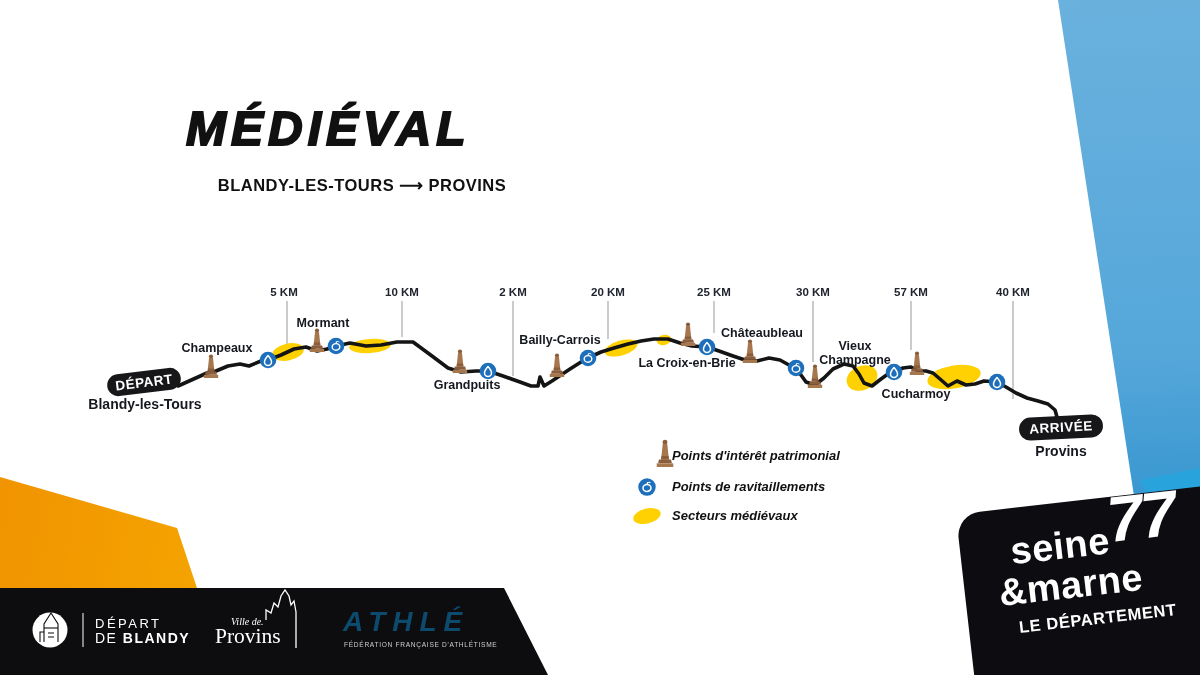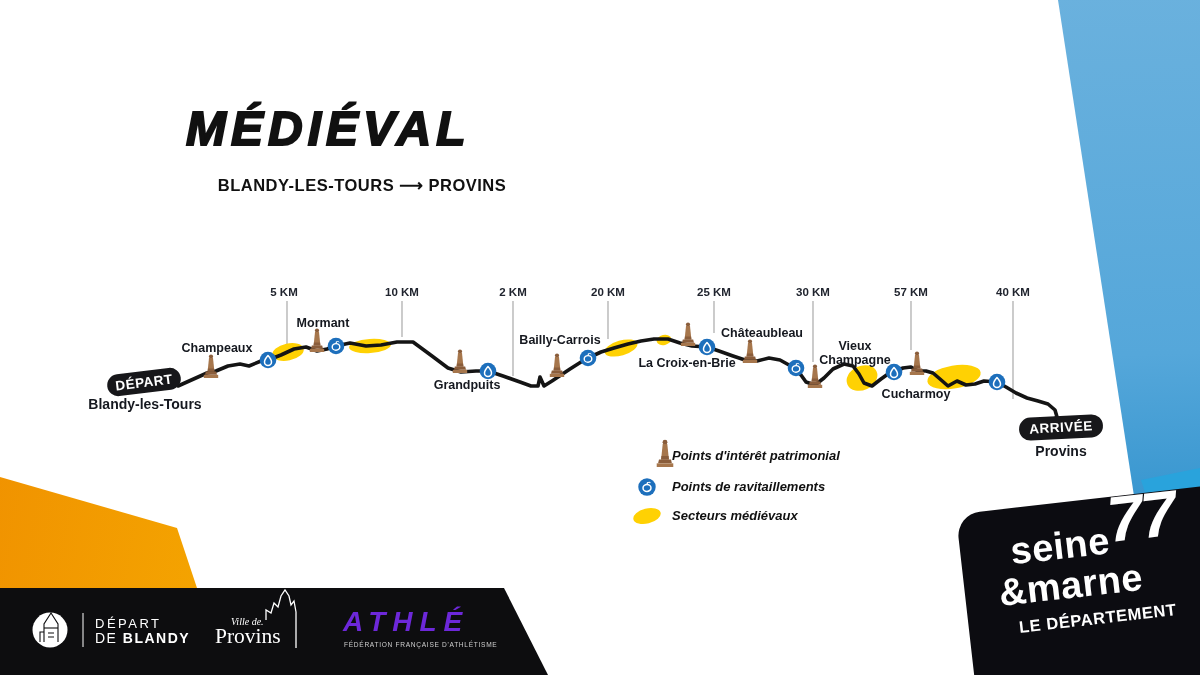--- a/index.html
+++ b/index.html
@@ -47,21 +47,21 @@
     white-space:nowrap;}
 
   
   .blandy-l1{left:95px;top:616px;color:#fff;font-size:13px;letter-spacing:2.5px;}
   .blandy-l2{left:95px;top:630px;color:#fff;font-size:14px;letter-spacing:1.5px;}
   .blandy-l2 .bold{font-weight:bold;}
   .provins-small{left:231px;top:616px;color:#fff;font-family:"Liberation Serif",serif;
     font-style:italic;font-size:10px;}
   .provins-name{left:215px;top:624px;color:#fff;font-family:"Liberation Serif",serif;
     font-size:21.5px;}
-  .athle-main{left:343px;top:606px;color:#6d28d9;font-weight:bold;font-style:italic;
+  .athle-main{left:343px;top:606px;color:#0c4a6e;font-weight:bold;font-style:italic;
     font-size:28px;letter-spacing:7px;}
   .athle-sub{left:344px;top:641px;color:#cfcfcf;font-size:6.6px;letter-spacing:.7px;}
 
   
   .seine-card{left:958px;top:512px;width:300px;height:230px;background:#0c0c11;
     border-radius:24px;transform:rotate(-6.5deg);transform-origin:20px 20px;color:#fff;}
   .seine-77{left:150px;top:-14px;font-size:64px;font-weight:bold;font-style:italic;
     letter-spacing:-2px;}
   .seine-l1{left:50px;top:22px;font-size:38px;font-weight:bold;letter-spacing:.5px;}
   .seine-l2{left:34px;top:62px;font-size:38px;font-weight:bold;letter-spacing:.5px;}

